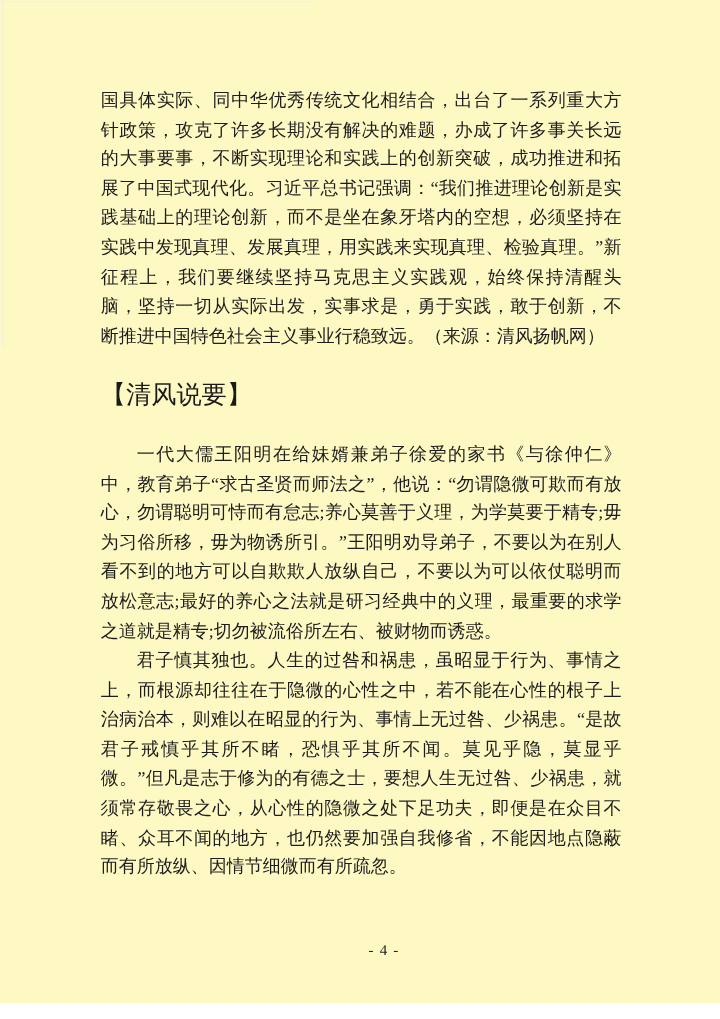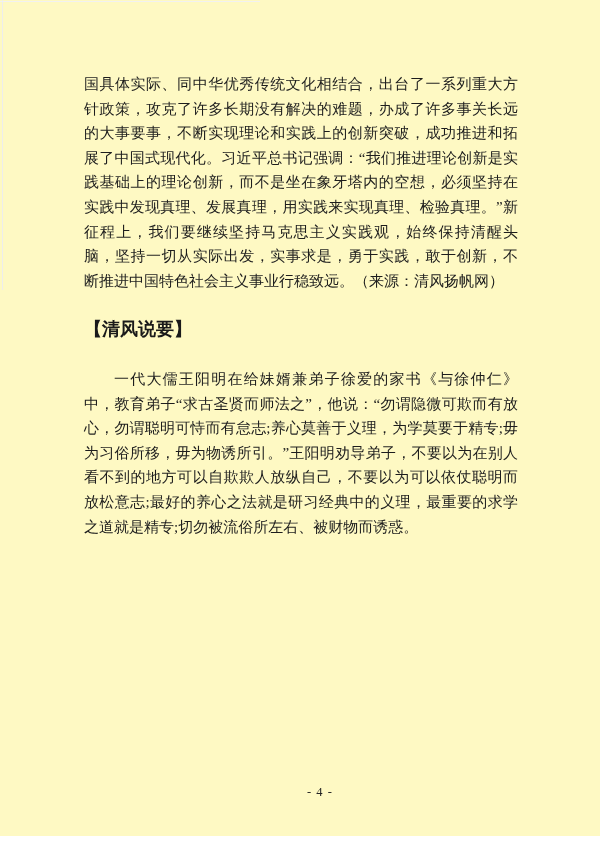--- a/index.html
+++ b/index.html
@@ -48,23 +48,23 @@
     line-height: 24.6px;
     text-align: justify;
     word-break: break-all;
     color: #1d1d1d;
   }
   .para.indent {
     text-indent: 2em;
   }
   .section-header {
     margin-top: 24px;
-    font-size: 18px;
+    font-size: 21px;
     line-height: 24.6px;
-    font-weight: bold;
+    font-weight: normal;
     color: #1a1a1a;
   }
   .article-title {
     margin: 20px 0 0 0;
     font-size: 19px;
     line-height: 26px;
     font-weight: bold;
     text-align: center;
     color: #111111;
   }
@@ -89,17 +89,18 @@
 <div class="page">
   <div class="content">
 
     <p class="para">国具体实际、同中华优秀传统文化相结合，出台了一系列重大方针政策，攻克了许多长期没有解决的难题，办成了许多事关长远的大事要事，不断实现理论和实践上的创新突破，成功推进和拓展了中国式现代化。习近平总书记强调：“我们推进理论创新是实践基础上的理论创新，而不是坐在象牙塔内的空想，必须坚持在实践中发现真理、发展真理，用实践来实现真理、检验真理。”新征程上，我们要继续坚持马克思主义实践观，始终保持清醒头脑，坚持一切从实际出发，实事求是，勇于实践，敢于创新，不断推进中国特色社会主义事业行稳致远。（来源：清风扬帆网）</p>
 
     <div class="section-header">【清风说要】</div>
 
 
     <p class="para indent para-after-title">一代大儒王阳明在给妹婿兼弟子徐爱的家书《与徐仲仁》中，教育弟子“求古圣贤而师法之”，他说：“勿谓隐微可欺而有放心，勿谓聪明可恃而有怠志;养心莫善于义理，为学莫要于精专;毋为习俗所移，毋为物诱所引。”王阳明劝导弟子，不要以为在别人看不到的地方可以自欺欺人放纵自己，不要以为可以依仗聪明而放松意志;最好的养心之法就是研习经典中的义理，最重要的求学之道就是精专;切勿被流俗所左右、被财物而诱惑。</p>
 
+    <p class="para indent">君子慎其独也。人生的过咎和祸患，虽昭显于行为、事情之上，而根源却往往在于隐微的心性之中，若不能在心性的根子上治病治本，则难以在昭显的行为、事情上无过咎、少祸患。“是故君子戒慎乎其所不睹，恐惧乎其所不闻。莫见乎隐，莫显乎微。”但凡是志于修为的有德之士，要想人生无过咎、少祸患，就须常存敬畏之心，从心性的隐微之处下足功夫，即便是在众目不睹、众耳不闻的地方，也仍然要加强自我修省，不能因地点隐蔽而有所放纵、因情节细微而有所疏忽。</p>
 
   </div>
 
   <div class="page-number">- 4 -</div>
 </div>
 
 </body></html>

